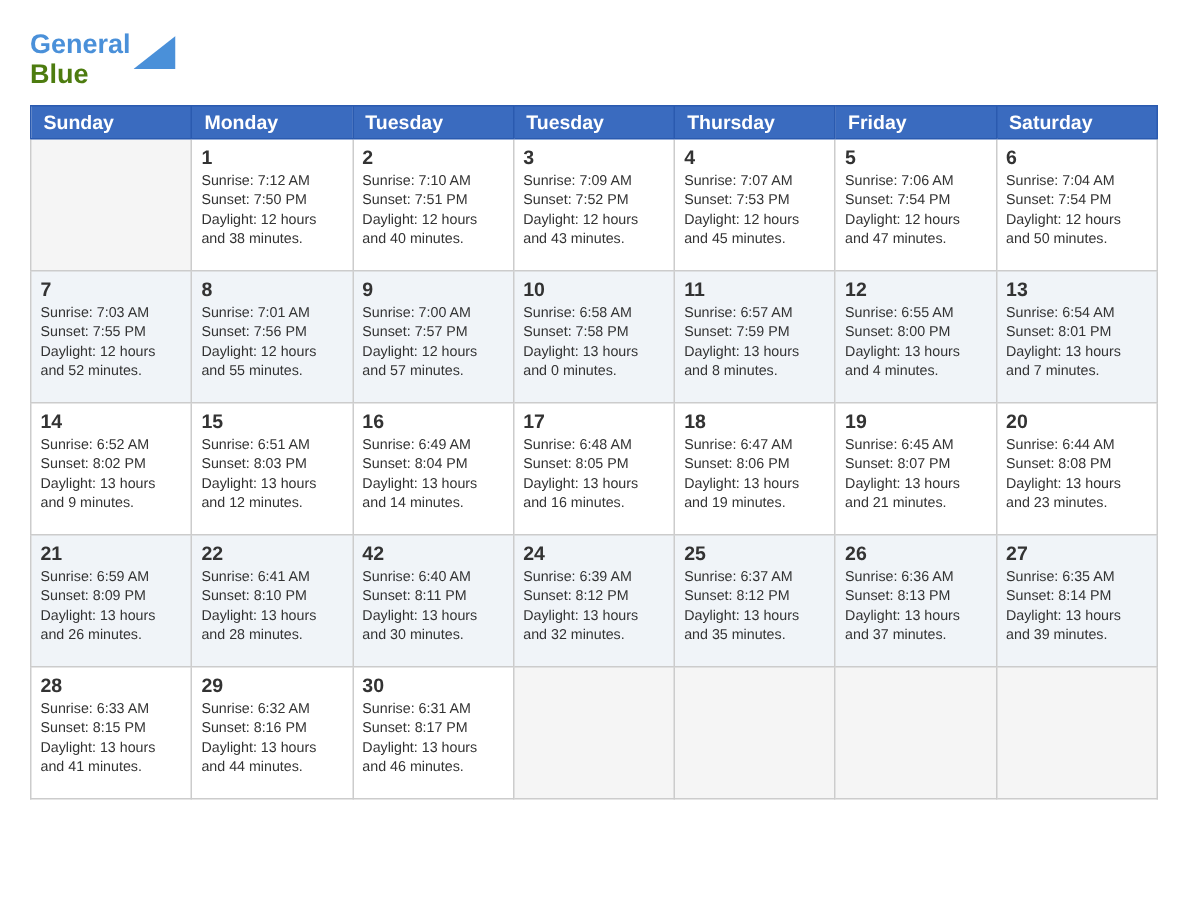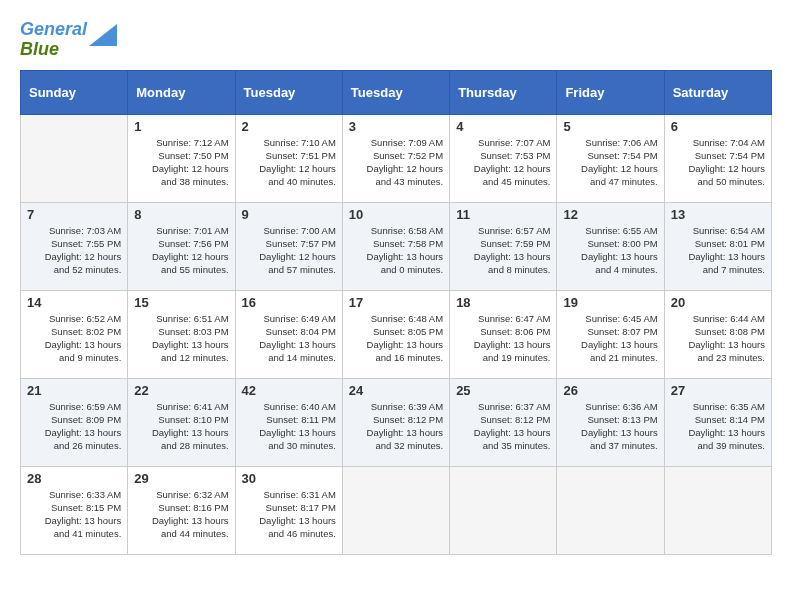--- a/index.html
+++ b/index.html
@@ -13,21 +13,20 @@
     .header-area {
       display: flex;
       justify-content: space-between;
       align-items: flex-start;
       margin-bottom: 10px;
     }
     .logo {
       display: flex;
       flex-direction: column;
       align-items: flex-start;
-      font-style: italic;
     }
     .logo-text {
       font-size: 18px;
       font-weight: bold;
       color: #1a3a5c;
       line-height: 1.1;
     }
     .logo-text span {
       color: #4a90d9;
     }
@@ -45,21 +44,21 @@
     }
     table {
       width: 100%;
       border-collapse: collapse;
       table-layout: fixed;
     }
     .day-header {
       background: #3a6bbf;
       color: #fff;
       text-align: left;
-      padding: 14px 8px;
+      padding: 3px 8px;
       font-size: 13px;
       font-weight: bold;
       border: 1px solid #2a5aaf;
     }
     .cal-cell {
       border: 1px solid #ccc;
       vertical-align: top;
       padding: 4px 6px;
       height: 88px;
       background: #fff;
@@ -73,21 +72,20 @@
     .date-num {
       font-size: 13px;
       font-weight: bold;
       color: #333;
       margin-bottom: 2px;
     }
     .cell-info {
       font-size: 9.5px;
       color: #333;
       line-height: 1.4;
-      text-align: right;
     }
   </style>
 </head>
 <body>
 
 <div class="header-area">
   <div class="logo">
     <div style="display:flex; align-items:center;">
       <span class="logo-text">
         <span>General</span><br><span style="color:#4d7c0f;">Blue</span>

